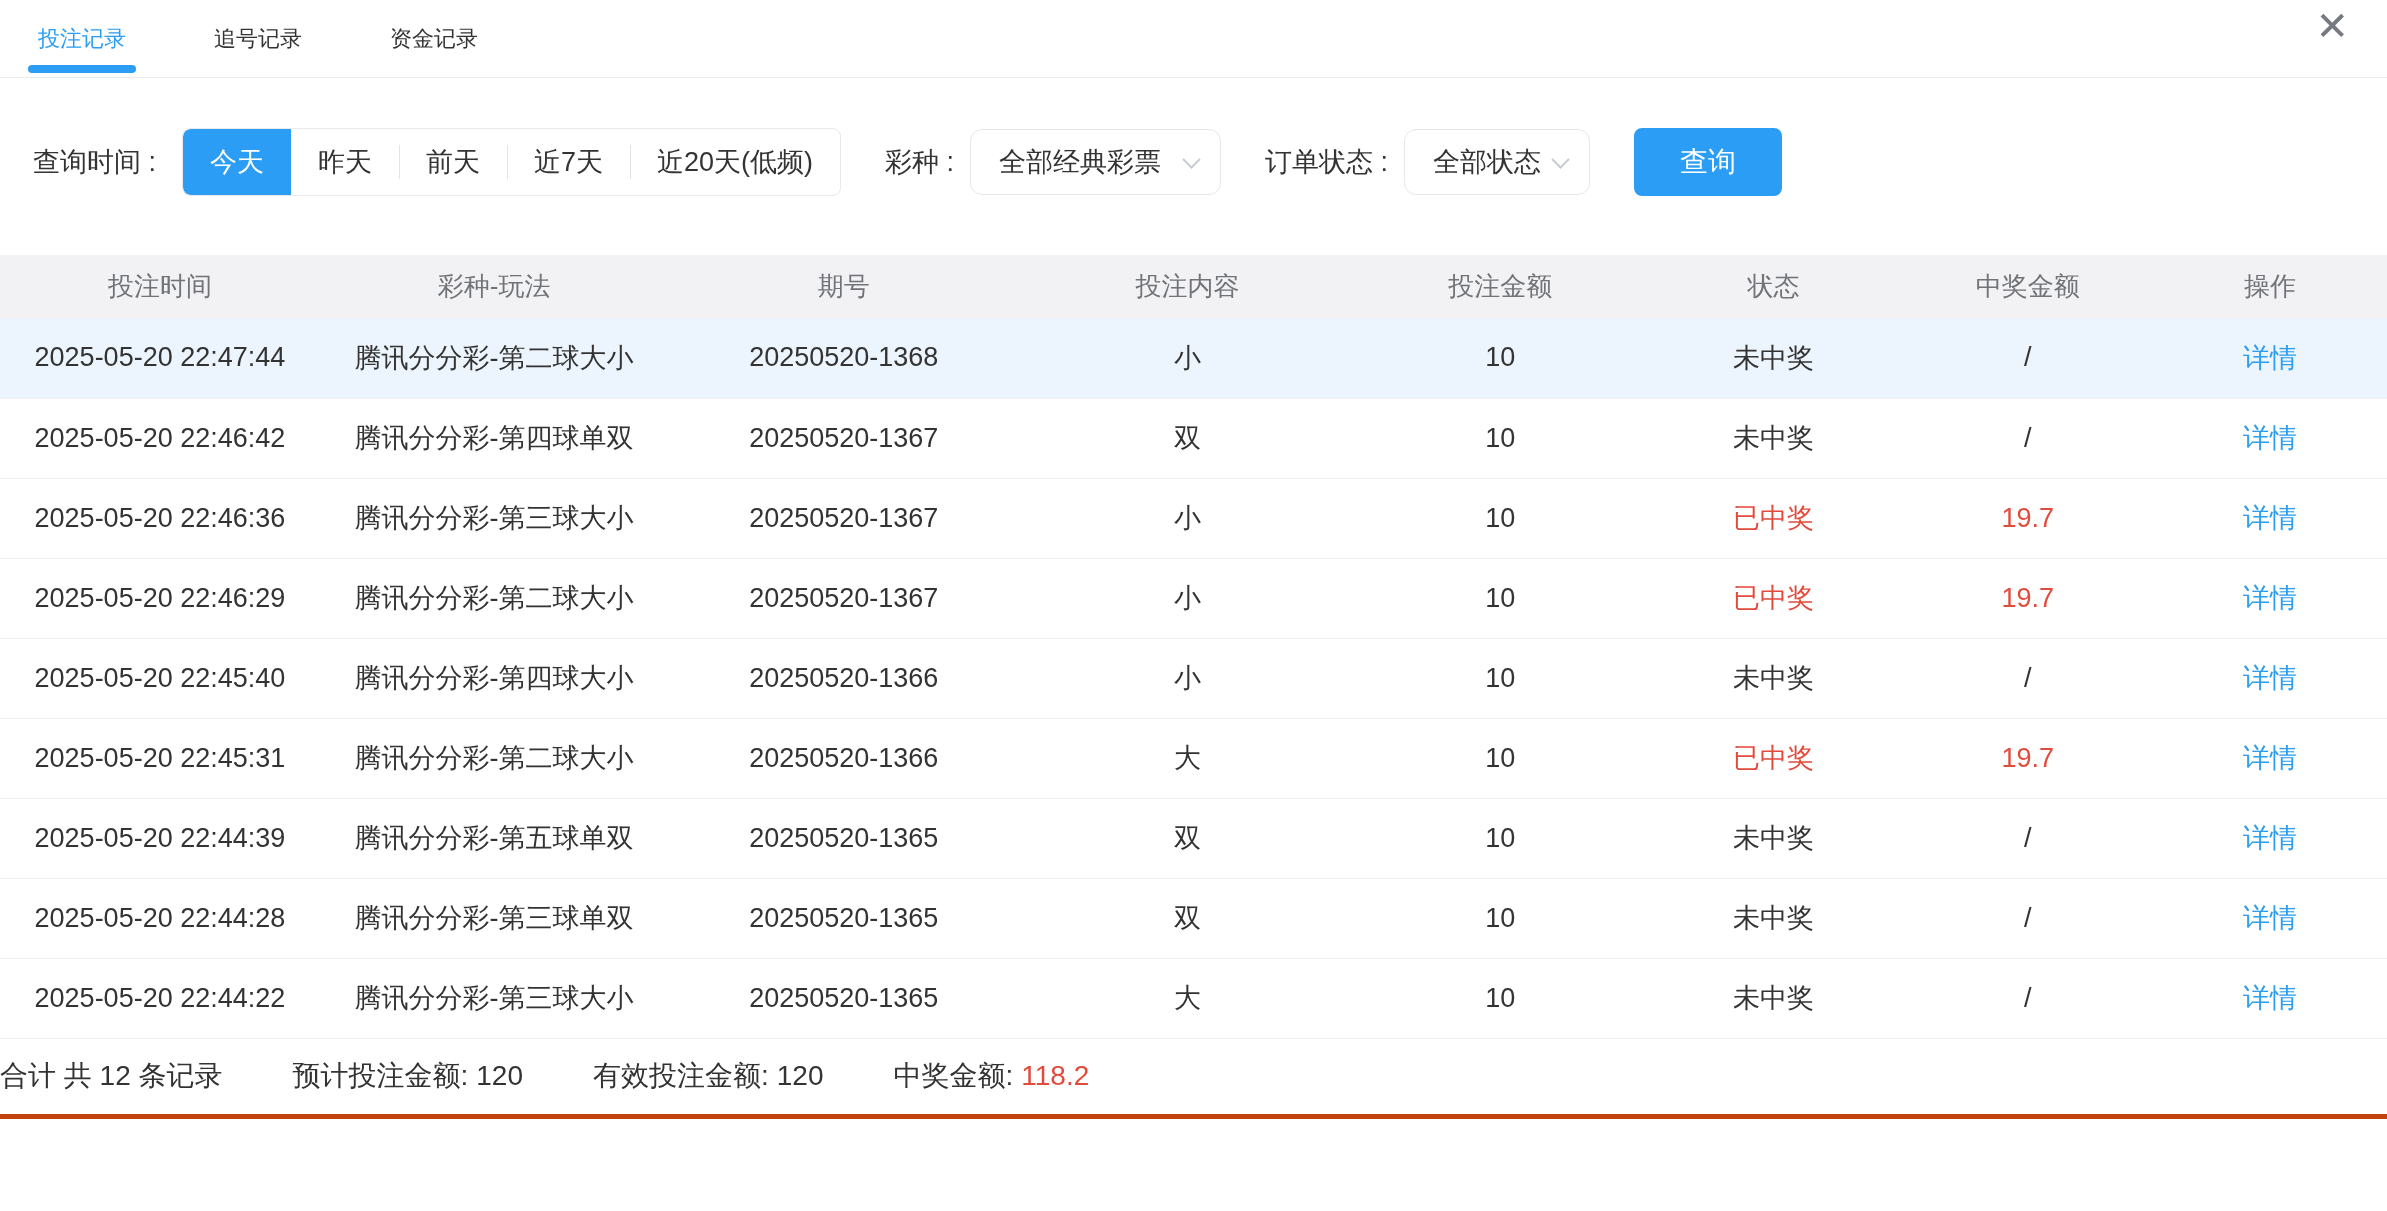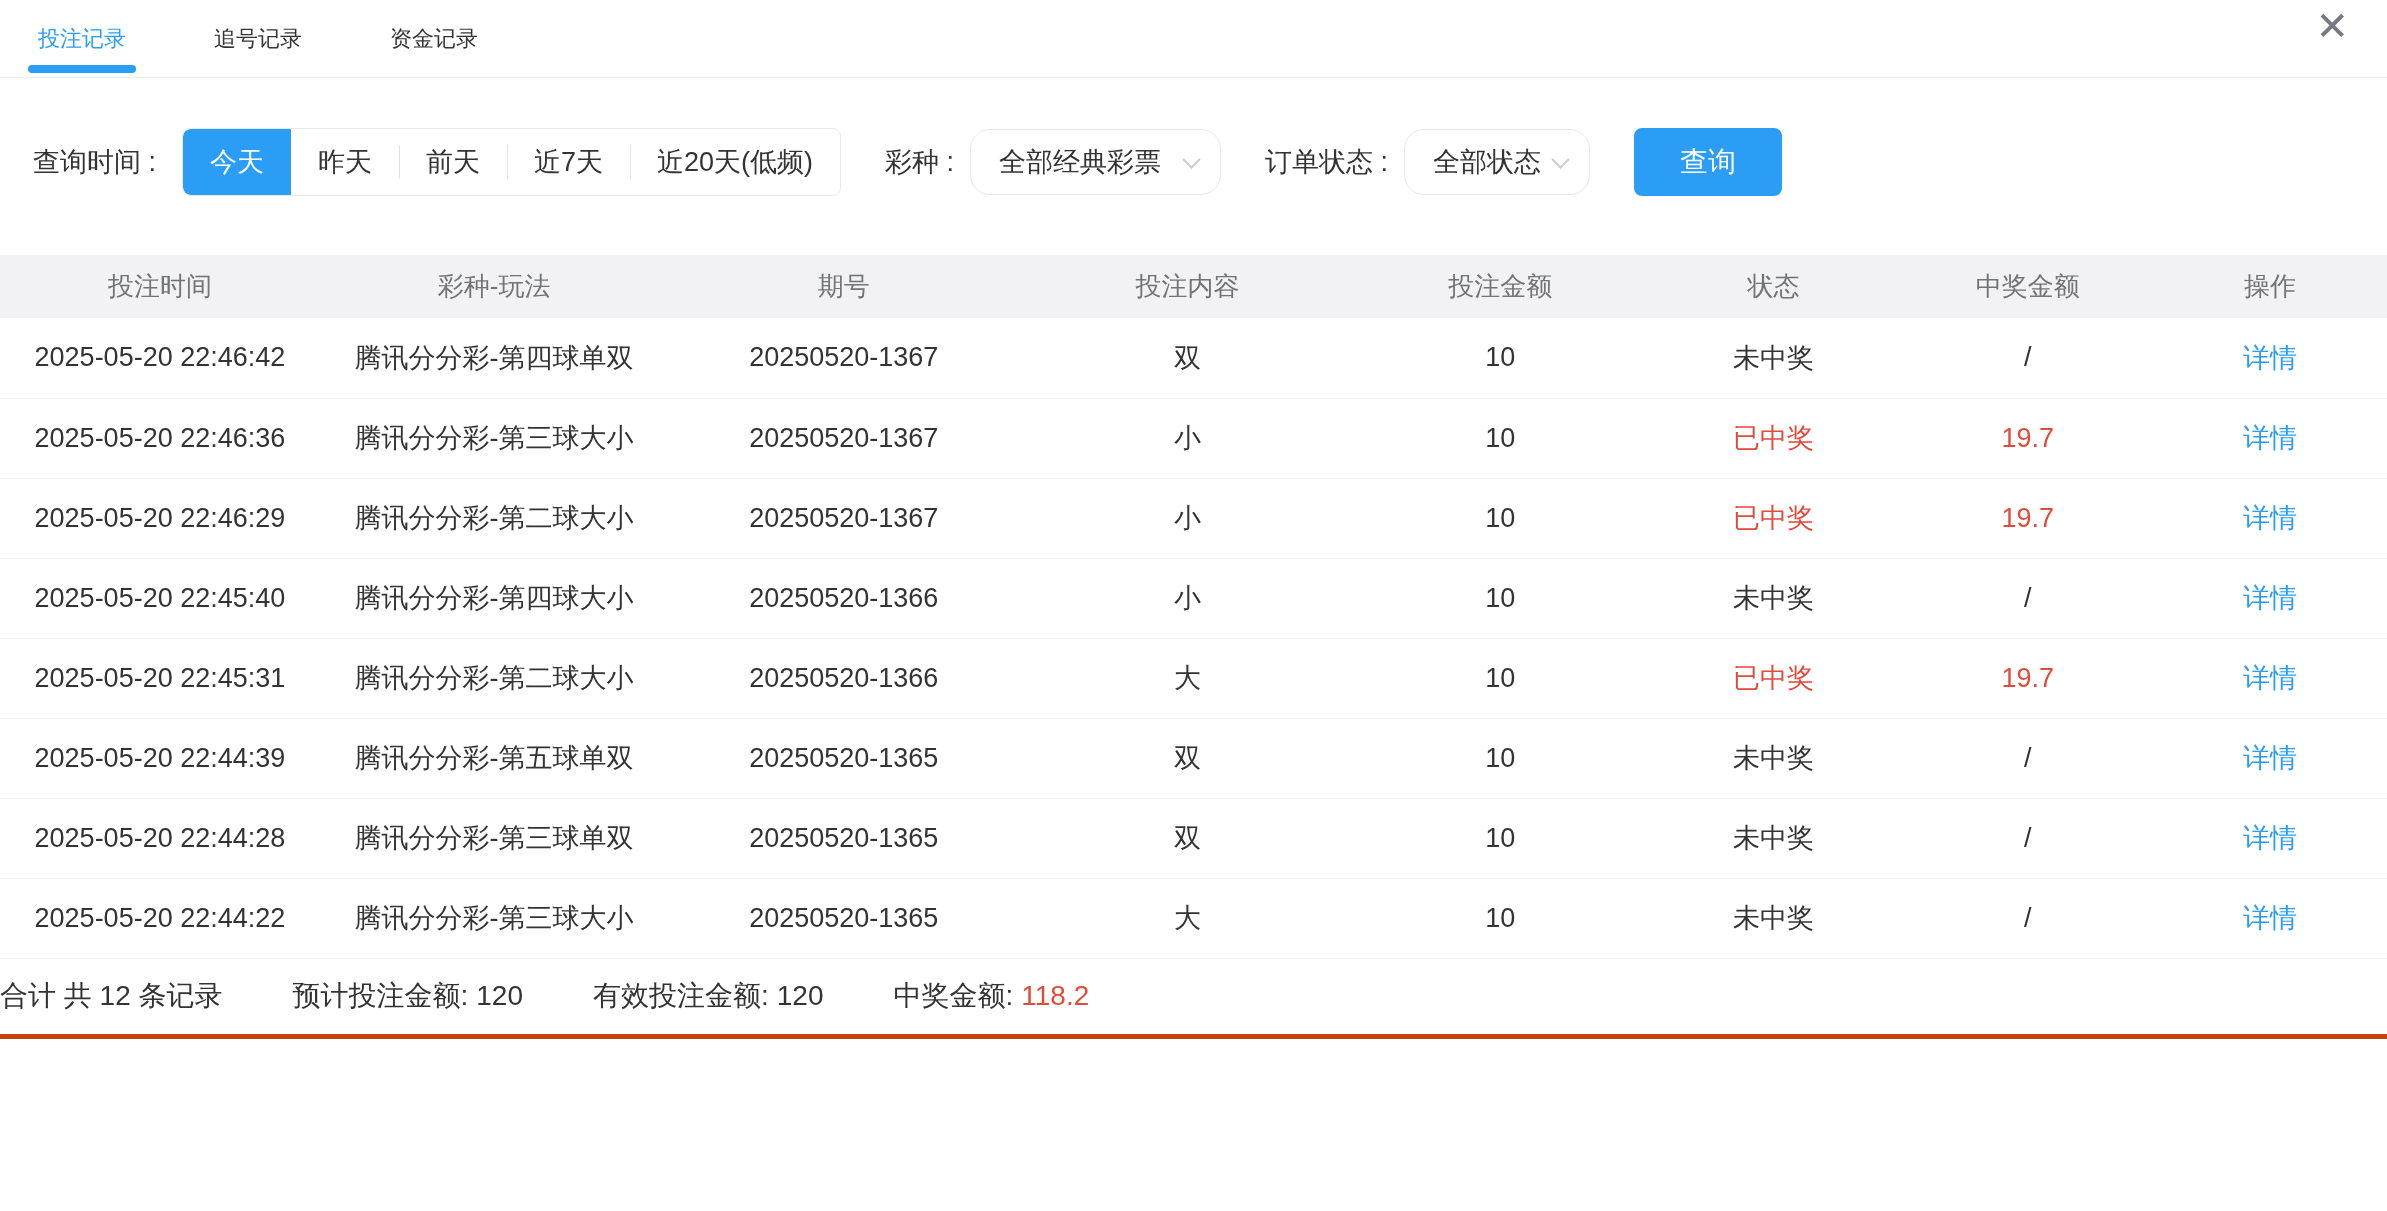--- a/index.html
+++ b/index.html
@@ -55,21 +55,21 @@
   }
   .seg+.seg::before{
     content:"";position:absolute;left:0;top:50%;transform:translateY(-50%);
     width:1px;height:34px;background:#e3e3e6;
   }
   .seg.active{background:var(--accent);color:#ffffff;border-radius:8px 0 0 8px;}
   .seg.active+.seg::before{display:none;}
 
   .dropdown{
     display:inline-flex;align-items:center;justify-content:space-between;
-    border:1px solid #e8e8ea;border-radius:20px;height:66px;
+    border:1px solid #e8e8ea;border-radius:12px;height:66px;
     padding:0 22px 0 28px;cursor:pointer;background:#fff;gap:24px;white-space:nowrap;
   }
   .chevron{
     width:13px;height:13px;border-right:2px solid #c8ccd2;border-bottom:2px solid #c8ccd2;
     transform:rotate(45deg) translate(-2px,-2px);flex:0 0 auto;
   }
   .ml-44{margin-left:44px;}
   .ml-16{margin-left:16px;}
   .dd-lottery{min-width:232px;}
   .dd-status{min-width:168px;gap:13px;}
@@ -159,20 +159,32 @@
         <th>彩种-玩法</th>
         <th>期号</th>
         <th>投注内容</th>
         <th>投注金额</th>
         <th>状态</th>
         <th>中奖金额</th>
         <th>操作</th>
       </tr>
   </thead>
   <tbody>
+      <tr class="highlight">
+    <td>2025-05-20 22:47:44</td>
+    <td>腾讯分分彩-第二球大小</td>
+    <td>20250520-1368</td>
+    <td>小</td>
+    <td>10</td>
+    <td>未中奖</td>
+    <td>/</td>
+    <td>
+      <a class="detail-link">详情</a>
+    </td>
+  </tr>
       <tr>
     <td>2025-05-20 22:46:42</td>
     <td>腾讯分分彩-第四球单双</td>
     <td>20250520-1367</td>
     <td>双</td>
     <td>10</td>
     <td>未中奖</td>
     <td>/</td>
     <td>
       <a class="detail-link">详情</a>

